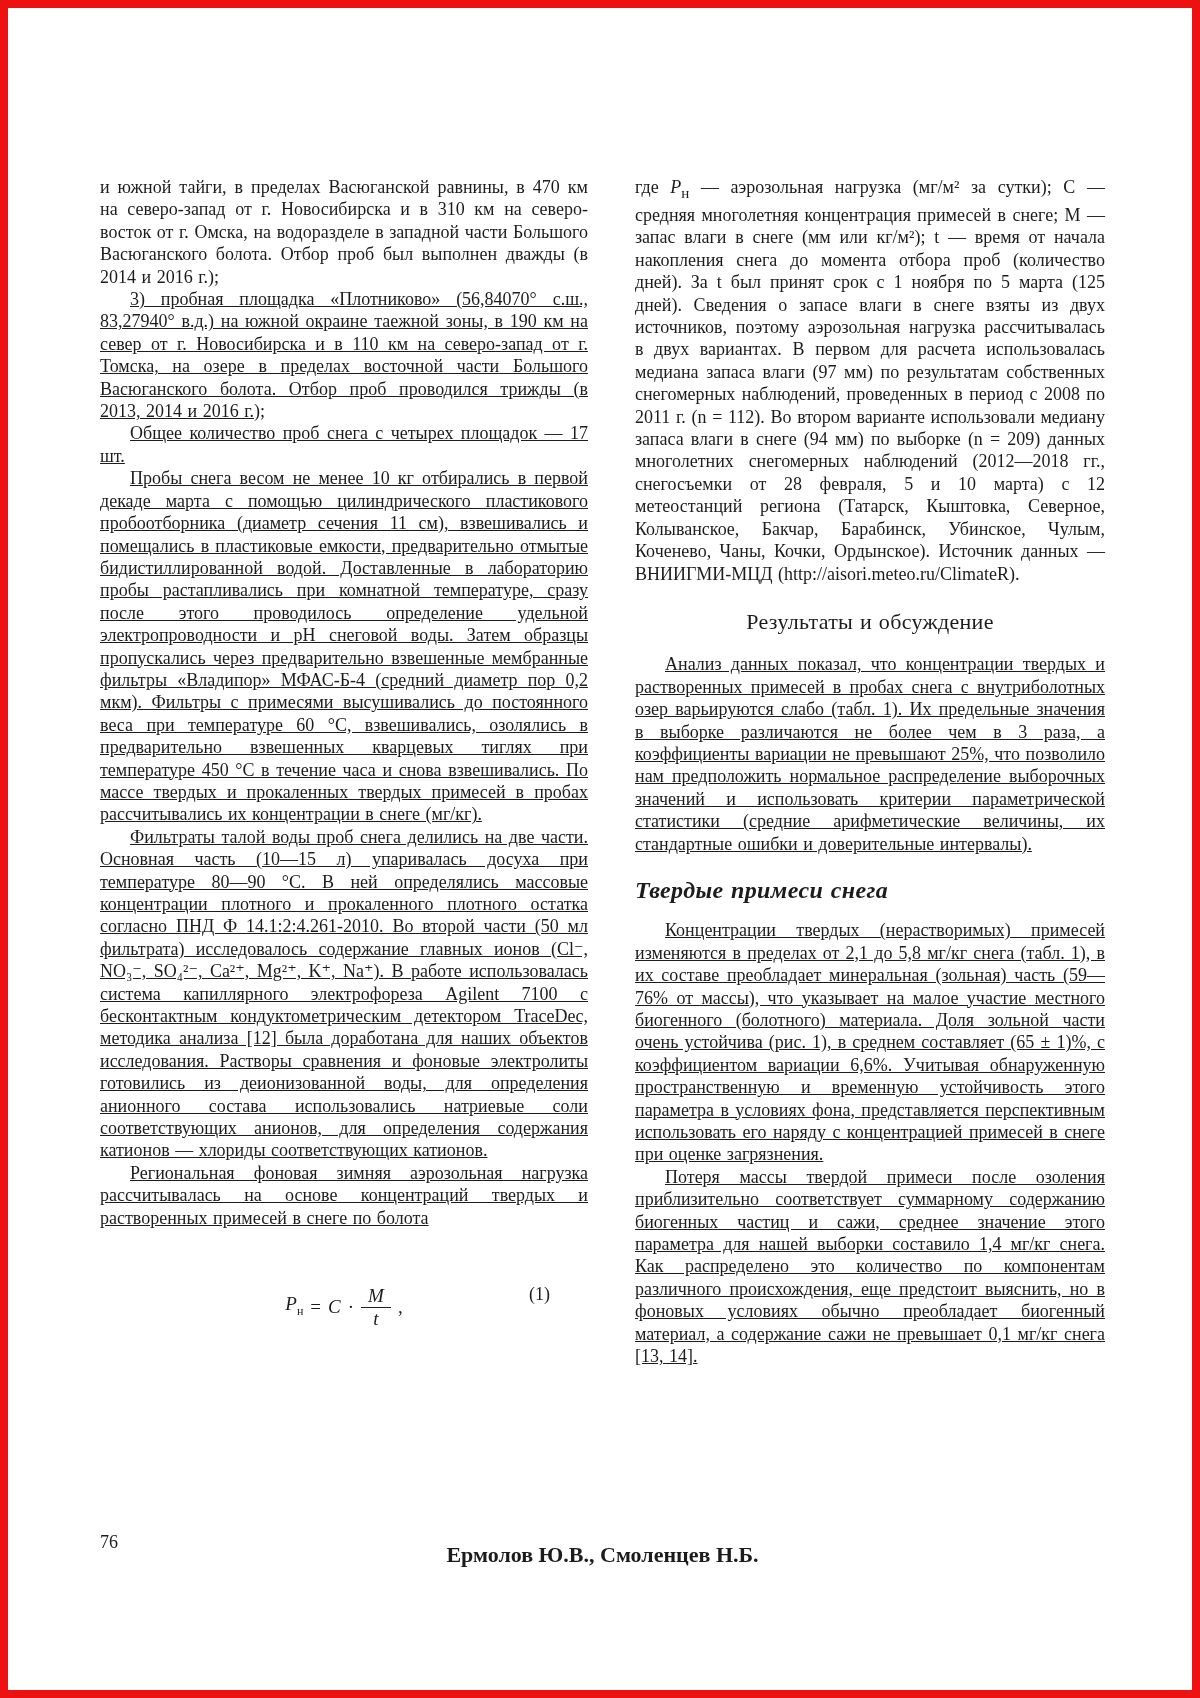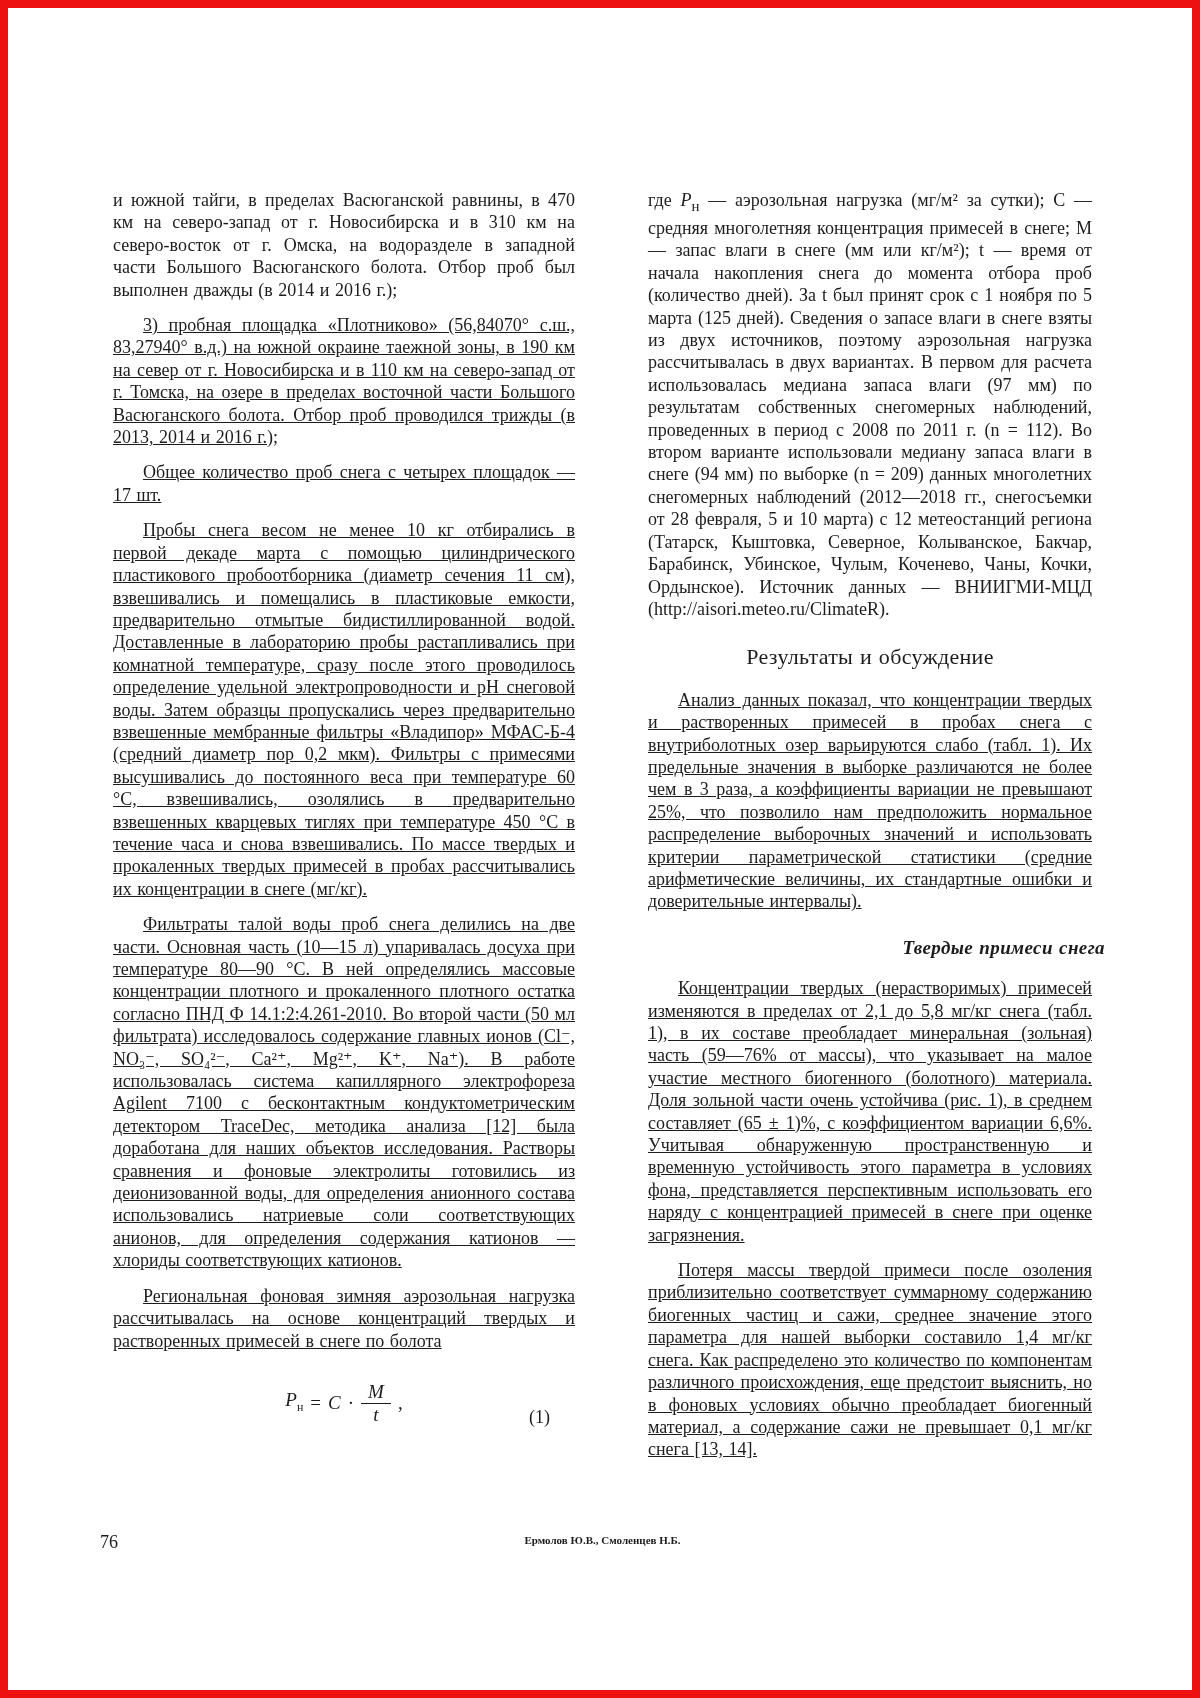--- a/index.html
+++ b/index.html
@@ -27,46 +27,46 @@
     gap: 47px;
   }
   .col { 
     font-size: 18px;
     line-height: 22.4px;
     text-align: justify;
     word-spacing: 1px;
   }
   .col-left  { width: 488px; }
   .col-right { width: 470px; }
-  .col p { margin: 13px; }
+  .col p { margin: 0; }
   .col p.indent { text-indent: 30px; text-decoration: underline; }
   .section-heading {
     font-weight: normal;
     font-size: 22px;
     text-align: center;
     margin: 26px 0 20px 0 !important;
     text-indent: 0 !important;
     letter-spacing: 0.3px;
   }
   .subsection-heading {
     font-weight: bold;
     font-style: italic;
-    font-size: 19px;
-    text-align: right;
+    font-size: 24px;
+    text-align: left;
     margin: 24px 0 18px 0 !important;
     text-indent: 0 !important;
     letter-spacing: 0.4px;
   }
   .var { font-style: italic; }
   .formula-row {
     position: relative;
     margin-top: 30px;
     height: 70px;
     display: flex;
-    align-items: flex-start;
+    align-items: flex-end;
     justify-content: center;
     text-align: left;
   }
   .formula-body { font-size: 19px; display: inline-flex; align-items: center; gap: 7px; }
   .formula-body sub { font-style: normal; font-size: 12px; }
   .frac {
     display: inline-flex;
     flex-direction: column;
     align-items: center;
     vertical-align: middle;
@@ -81,24 +81,24 @@
     font-size: 18px;
   }
   .footer {
     position: absolute;
     top: 1524px; left: 100px; right: 95px;
     height: 26px;
     font-size: 18px;
   }
   .page-number { position: absolute; left: 0; top: 0; margin-top: 8px; }
   .footer-authors {
-    position: absolute; left: 50%; top: 10px;
+    position: absolute; left: 50%; top: 18px;
     transform: translateX(-50%);
     font-weight: bold;
-    font-size: 11px;
+    font-size: 22px;
     white-space: nowrap;
     text-align: right;
   }
 </style>
 </head>
 <body>
 
 <div class="page">
 
   <div class="columns">

